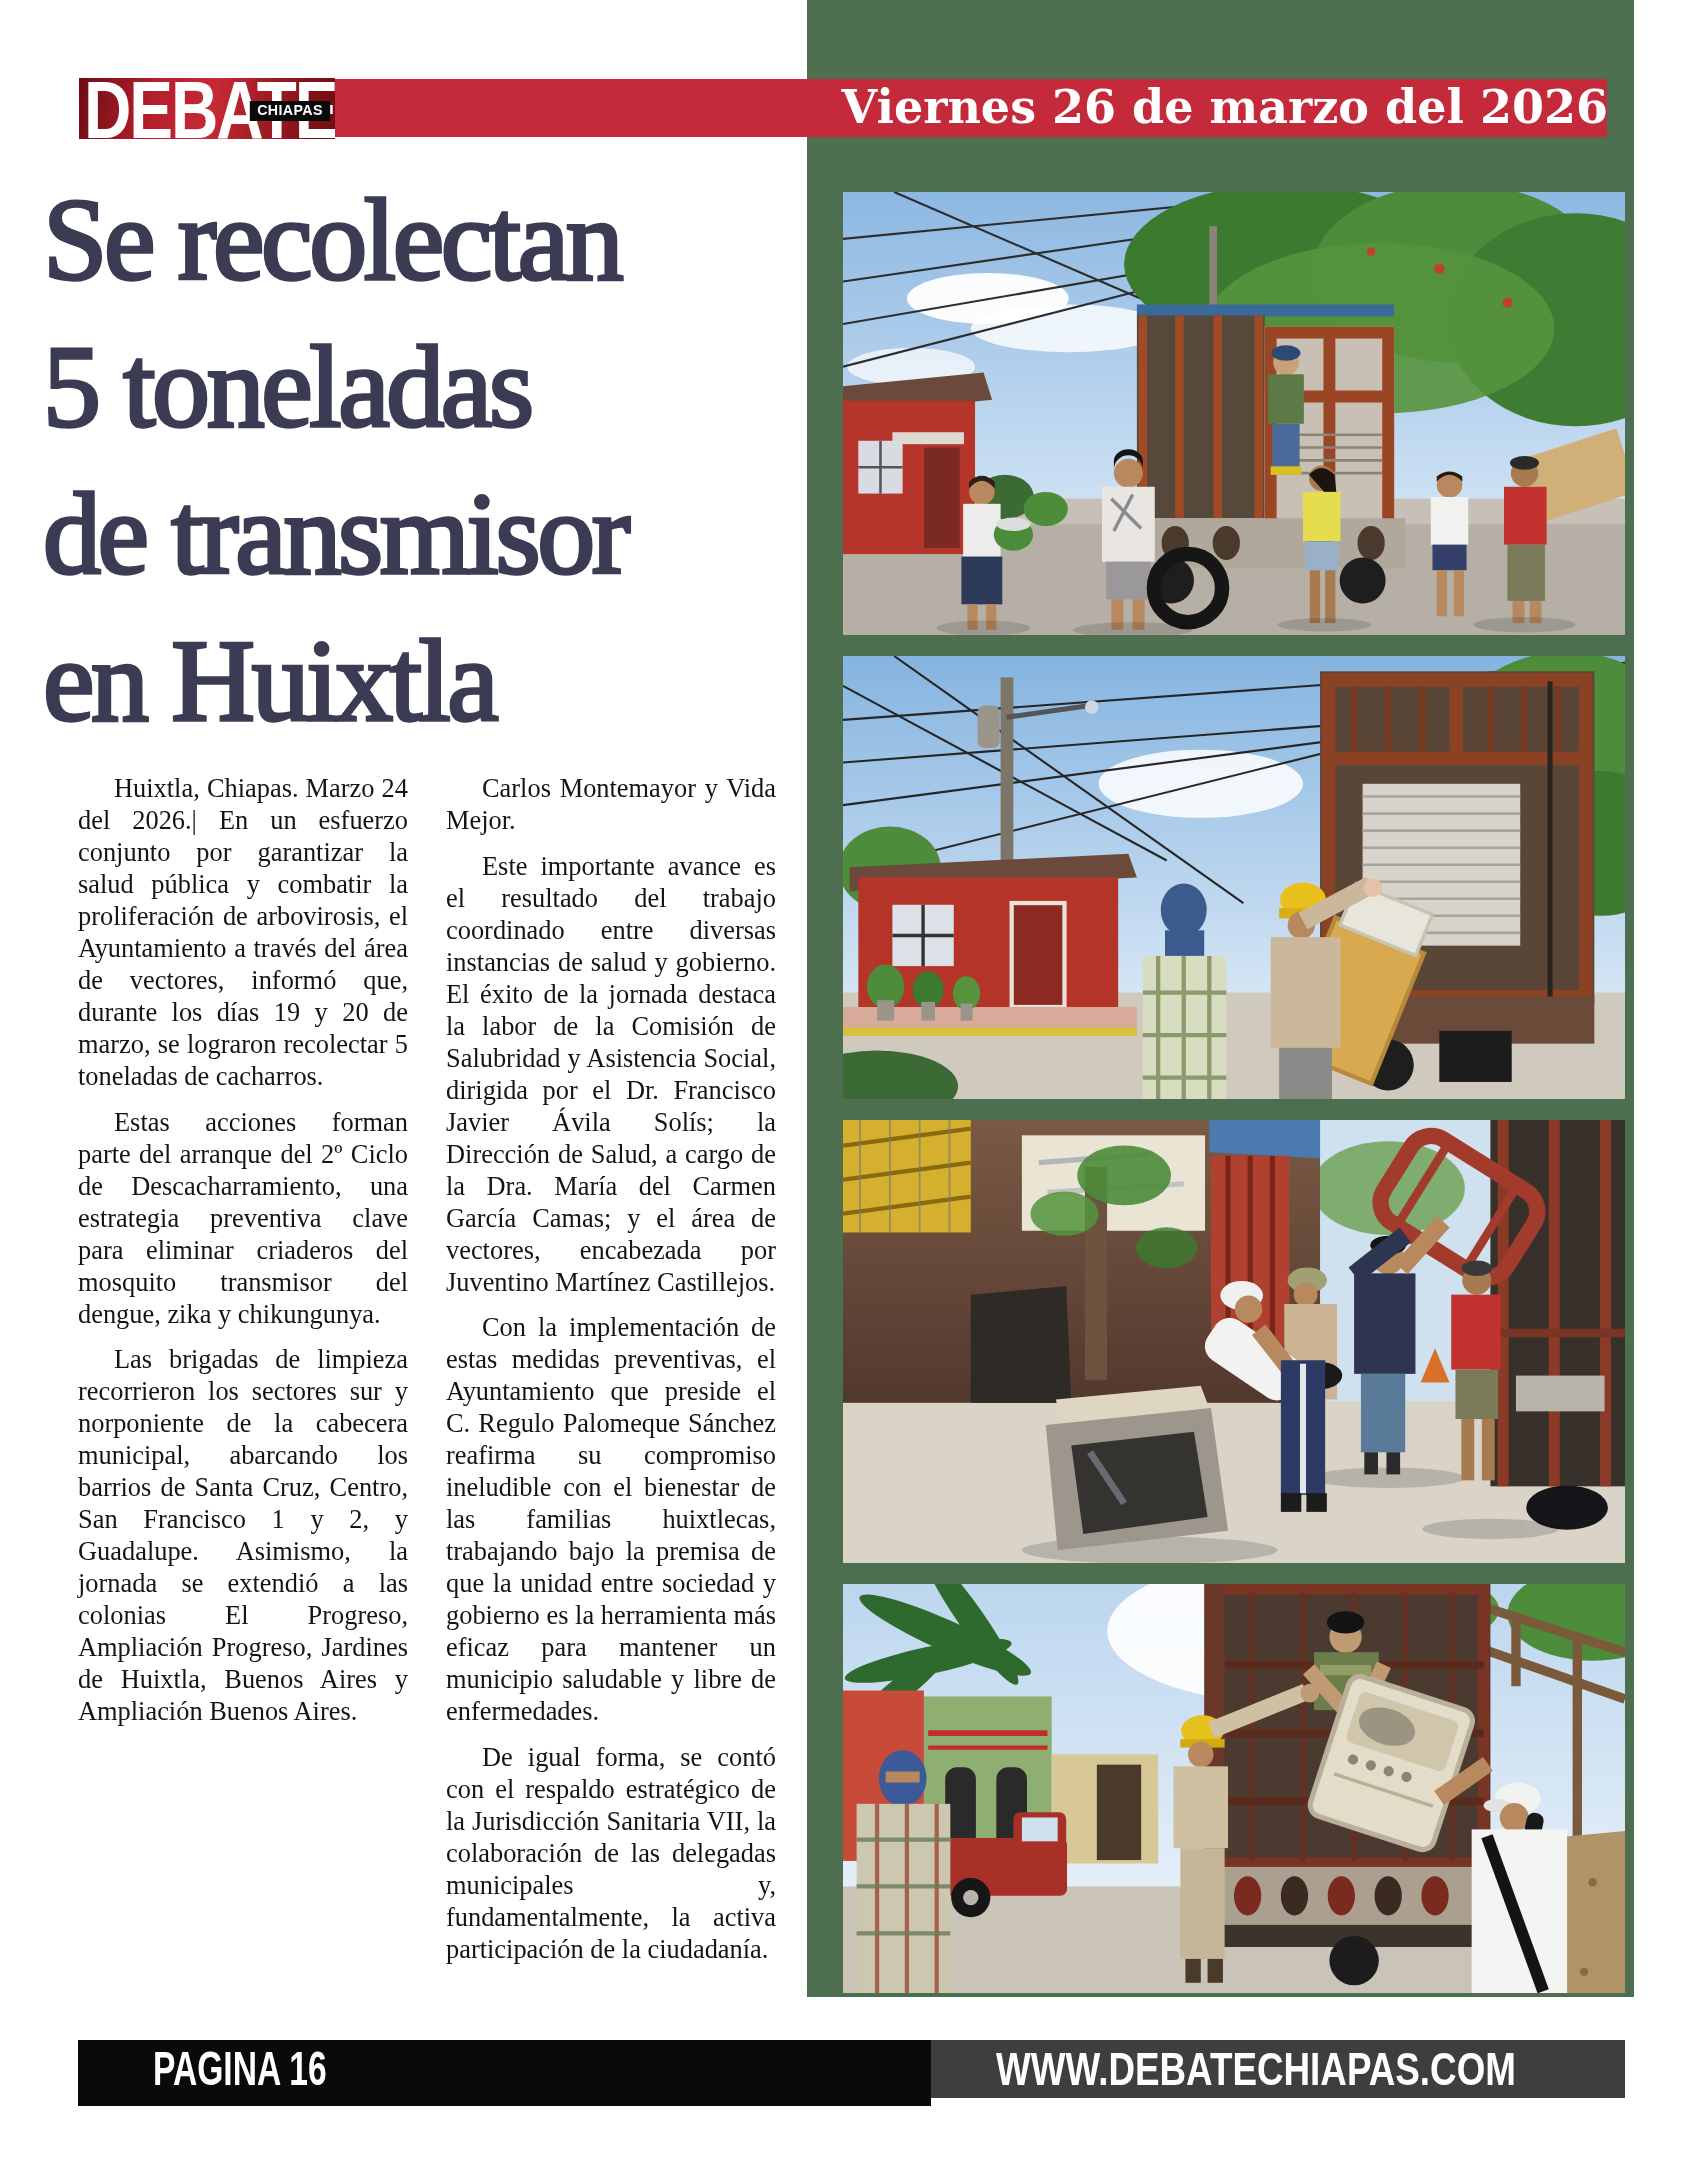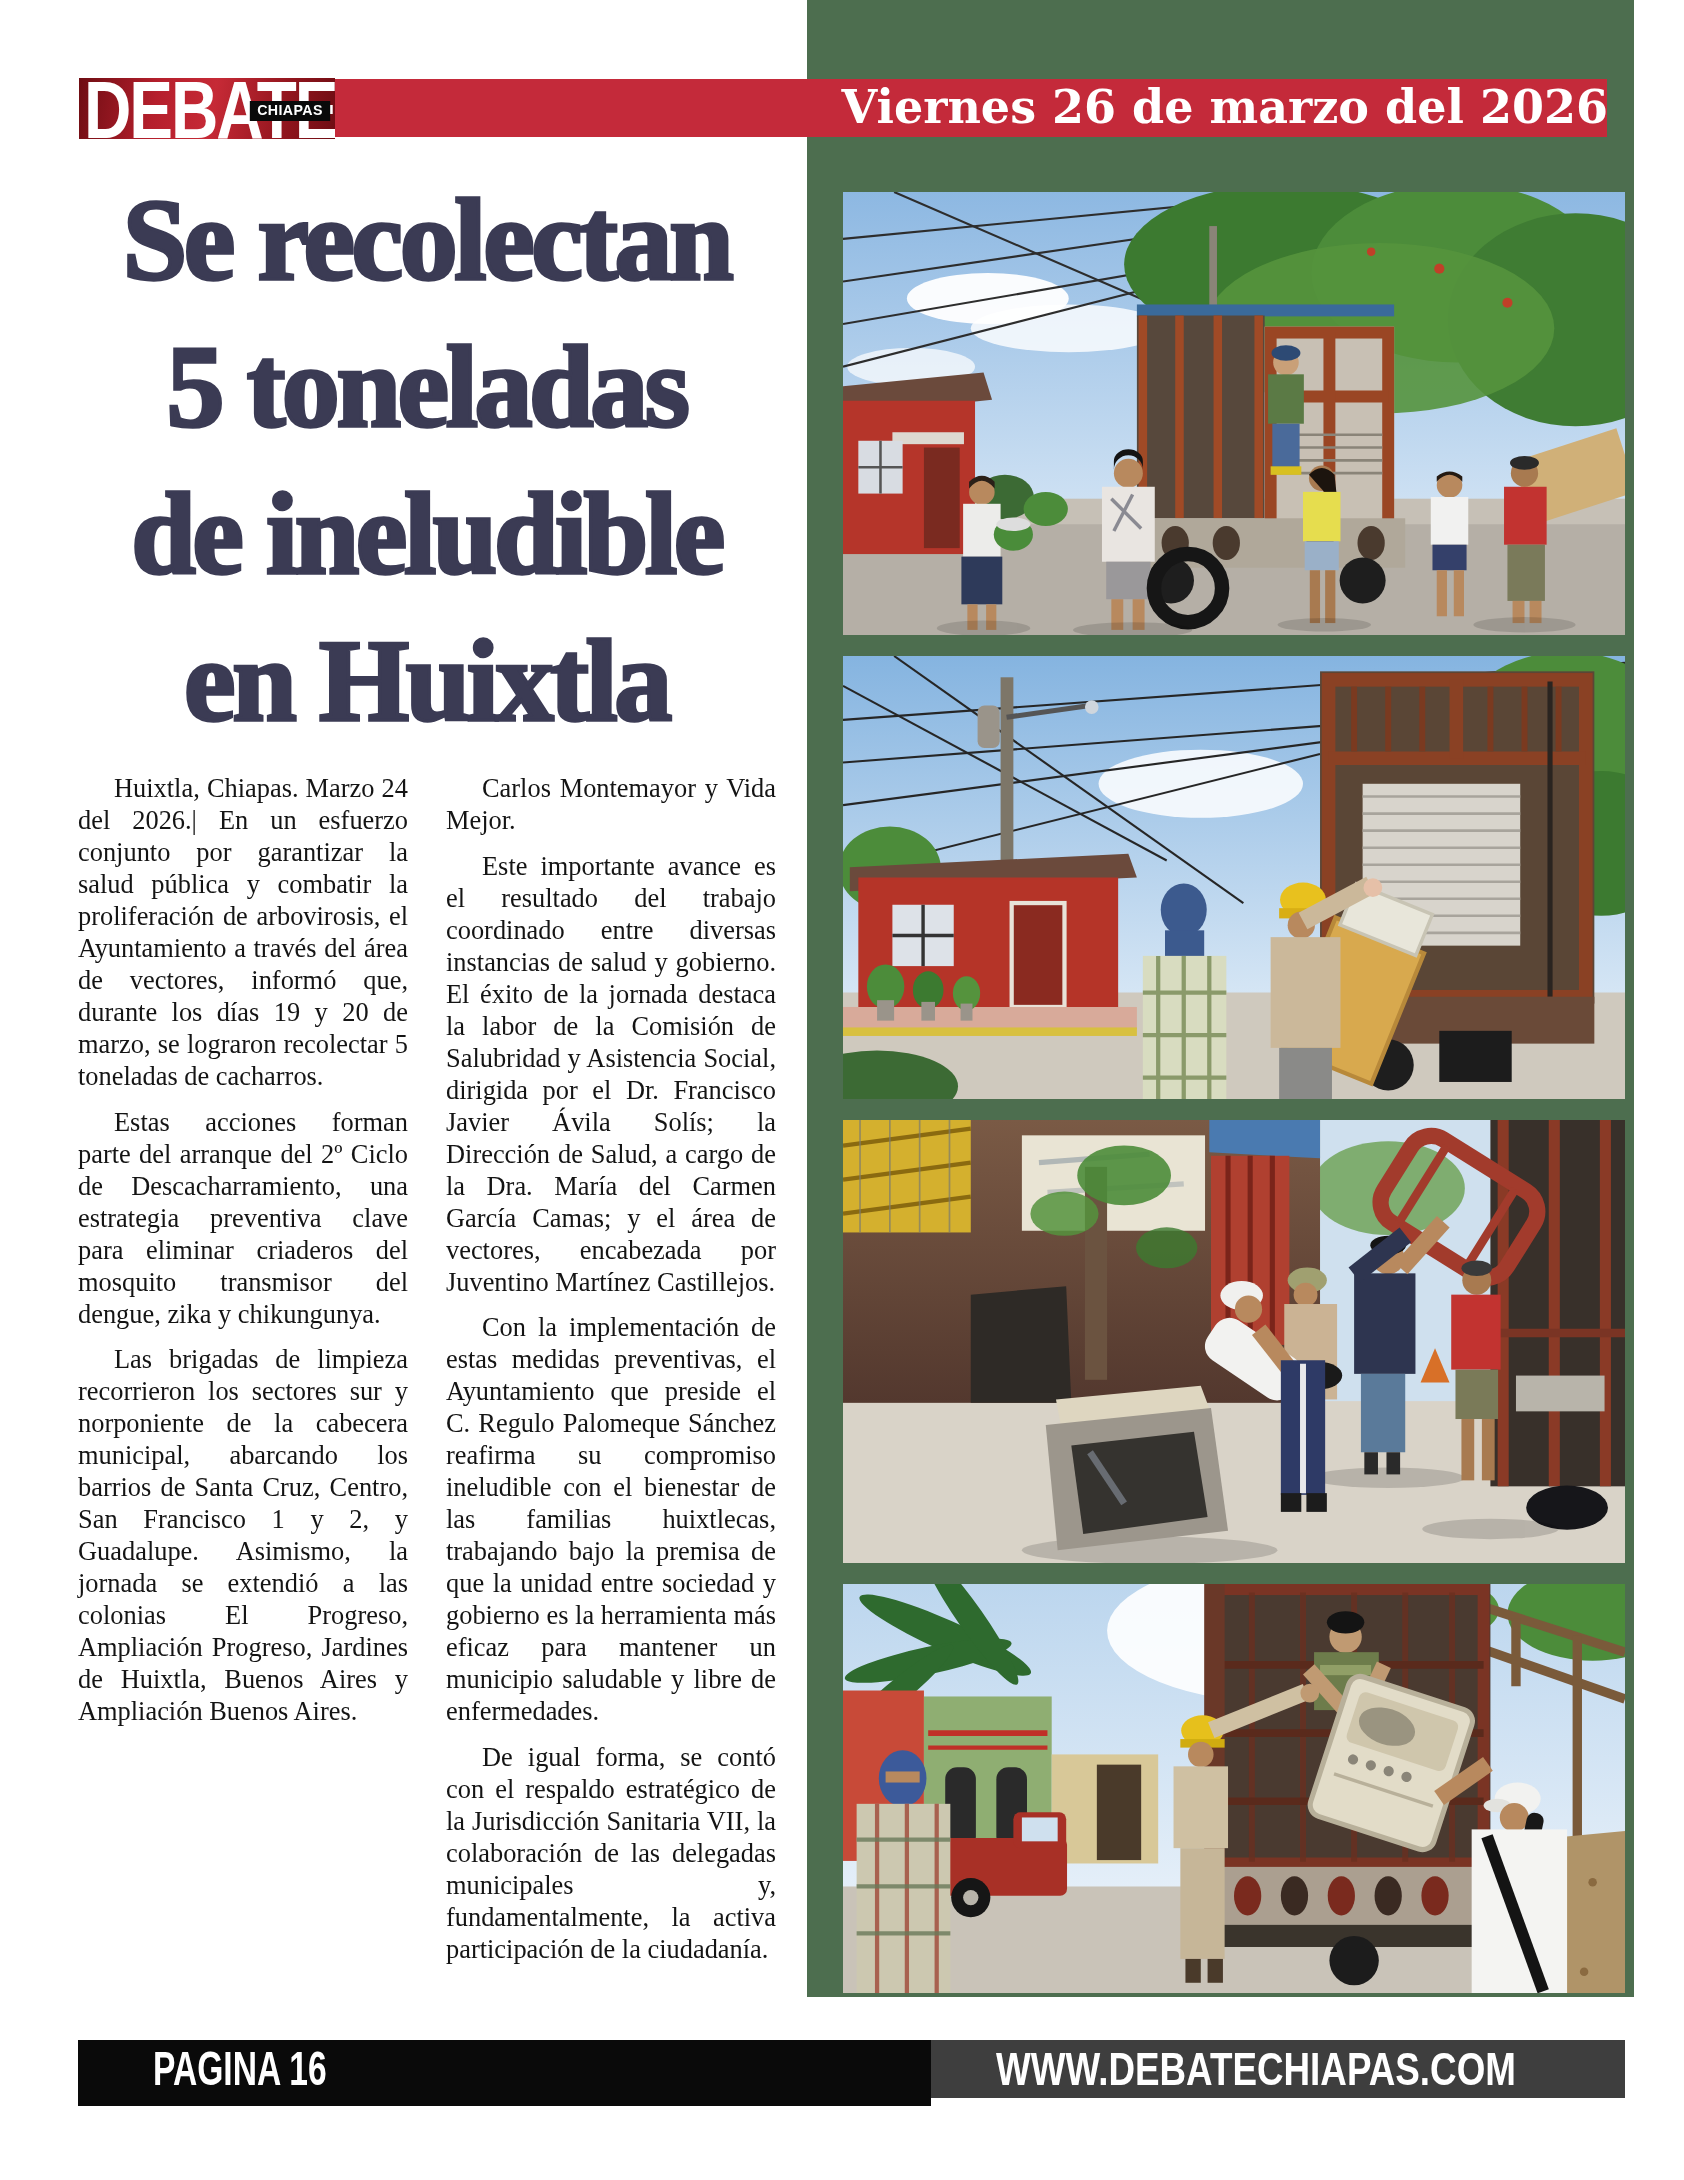--- a/index.html
+++ b/index.html
@@ -19,22 +19,22 @@
   #masthead{left:79px;top:78px;width:256px;height:61px;overflow:hidden;
             background:linear-gradient(100deg,#6e0d13 0%,#b51f2c 30%,#c62a36 52%,#8e141c 82%,#6e0d13 100%);}
   #masthead-brand{position:absolute;left:5.1px;top:0;width:250px;height:61px;line-height:63px;
             color:#ffffff;font-family:"Liberation Sans",sans-serif;font-weight:bold;font-size:82px;
             letter-spacing:-2.6px;transform:scaleX(0.80);transform-origin:left center;white-space:nowrap;}
   #masthead-region{position:absolute;left:170px;top:23px;width:82px;height:19.6px;background:#0a0a0a;
             color:#ffffff;font-family:"Liberation Sans",sans-serif;font-weight:bold;font-size:14.5px;
             line-height:19.6px;text-align:center;letter-spacing:0.4px;transform:scaleX(0.98);}
 
   
-  #headline{left:43px;top:167px;width:767px;text-align:center;color:#3b3b54;
-            font-family:"Liberation Serif",serif;font-weight:bold;font-size:116px;line-height:147px;
+  #headline{left:43px;top:167px;width:767px;text-align:left;color:#3b3b54;
+            font-family:"Liberation Serif",serif;font-weight:normal;font-size:116px;line-height:147px;
             letter-spacing:-3.4px;-webkit-text-stroke:3.4px #3b3b54;}
 
   
   .col{top:772px;width:330px;color:#141414;font-size:26.4px;line-height:32px;
        text-align:justify;hyphens:auto;-webkit-hyphens:auto;}
   #col1{left:78px;}
   #col2{left:446px;}
   .col p{margin:0 0 13.6px 0;text-indent:36px;}
 
   
@@ -65,21 +65,21 @@
     <div id="date-text" class="abs">Viernes 26 de marzo del 2026</div>
   </div>
   <div id="masthead" class="abs">
     <div id="masthead-brand">DEBATE</div>
     <div id="masthead-region">CHIAPAS</div>
   </div>
 
   <div id="headline" class="abs">
     <div>Se recolectan</div>
     <div>5 toneladas</div>
-    <div>de ineludible</div>
+    <div>de transmisor</div>
     <div>en Huixtla</div>
   </div>
 
   <div id="col1" class="abs col">
     <p>Huixtla, Chiapas. Marzo 24 del 2026.| En un esfuerzo conjunto por garantizar la salud pública y combatir la proliferación de arbovirosis, el Ayuntamiento a través del área de vectores, informó que, durante los días 19 y 20 de marzo, se lograron recolectar 5 toneladas de cacharros.</p>
     <p>Estas acciones forman parte del arranque del 2º Ciclo de Descacharramiento, una estrategia preventiva clave para eliminar criaderos del mosquito transmisor del dengue, zika y chikungunya.</p>
     <p>Las brigadas de limpieza recorrieron los sectores sur y norponiente de la cabecera municipal, abarcando los barrios de Santa Cruz, Centro, San Francisco 1 y 2, y Guadalupe. Asimismo, la jornada se extendió a las colonias El Progreso, Ampliación Progreso, Jardines de Huixtla, Buenos Aires y Ampliación Buenos Aires.</p>
   </div>
   <div id="col2" class="abs col">
     <p>Carlos Montemayor y Vida Mejor.</p>

